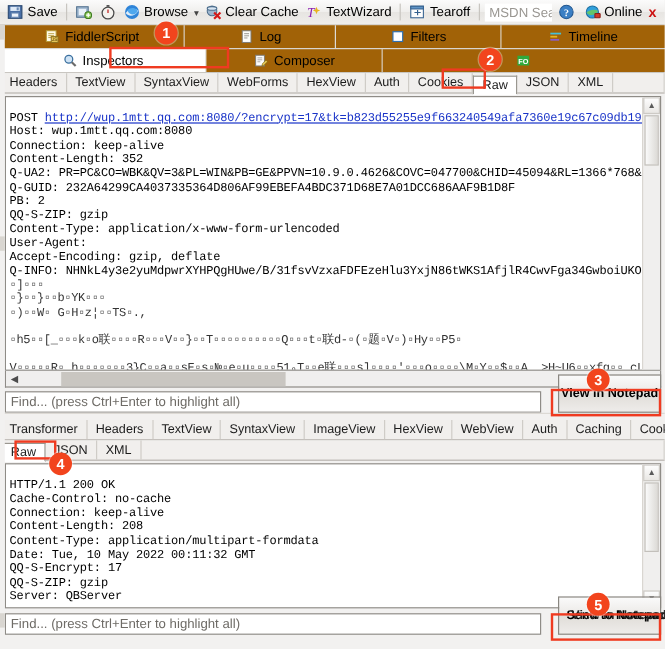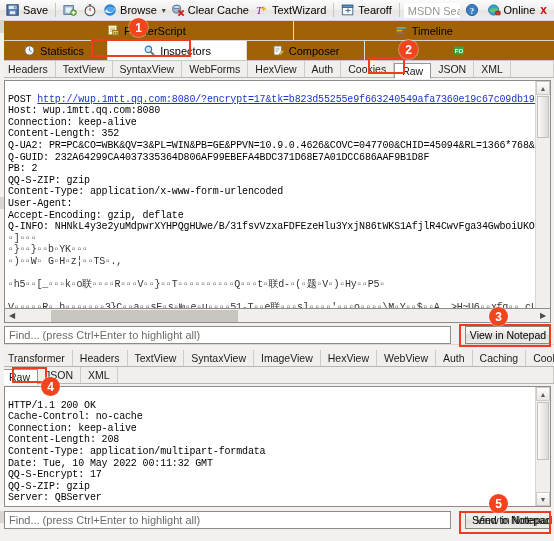--- a/index.html
+++ b/index.html
@@ -233,30 +233,31 @@
     box-sizing: border-box;
     font-size: 11px;
     color: #6e6b66;
     line-height: 16px;
     padding: 0 4px;
     white-space: nowrap;
     overflow: hidden;
   }
   .notepadbtn {
     width: 86px;
-    height: 18px;
+    height: 32px;
     margin-left: 14px;
     background: linear-gradient(to bottom,#fafafa 0%,#eceae7 45%,#e0ddd8 50%,#eeecea 100%);
     border: 1px solid #8a8781;
     box-sizing: border-box;
     font-size: 10.5px;
     display: flex; align-items: center; justify-content: center;
     white-space: nowrap;
     flex: none;
     position: relative;
+    font-weight: bold;
   }
   .notepadbtn.dbl span { position: absolute; }
   .notepadbtn.dbl .b { left: 6px; }
   .notepadbtn.dbl .a { left: 10px; color:#222; }
 
   
   .splitter {
     height: 5px;
     background: #f2f1f0;
     flex: none;
@@ -401,39 +402,44 @@
     <div class="tabrow">
       <div class="bigtab" style="flex:1.35 1 0;">
         <svg class="ti" viewBox="0 0 16 16">
           <rect x="2" y="2" width="10" height="11" fill="#fffbe8" stroke="#b59a38"></rect>
           <path d="M4 5h6M4 7h6M4 9h4" stroke="#b59a38" stroke-width="0.9"></path>
           <rect x="7" y="8" width="7" height="6" fill="#e8c75a" stroke="#8a6f1e"></rect>
           <text x="10.5" y="13" text-anchor="middle" font-size="5" fill="#4a3a06" font-family="Liberation Sans, sans-serif">JS</text>
         </svg>
         <span>FiddlerScript</span>
       </div>
+      <div class="bigtab" style="flex:1.1 1 0;">
+        <svg class="ti" viewBox="0 0 16 16">
+          <rect x="3.5" y="2" width="9" height="12" fill="#fcfcfc" stroke="#7d7a75"></rect>
+          <path d="M5.5 5h5M5.5 7.2h5M5.5 9.4h3.4" stroke="#8d8a85" stroke-width="0.9"></path>
+        </svg>
+        <span>Log</span>
+      </div>
+      <div class="bigtab" style="flex:1.2 1 0;">
+        <svg class="ti" viewBox="0 0 16 16">
+          <rect x="3" y="3" width="10" height="10" fill="#fff" stroke="#2e6fb0" stroke-width="1.2"></rect>
+        </svg>
+        <span>Filters</span>
+      </div>
       <div class="bigtab" style="flex:1.2 1 0;">
         <svg class="ti" viewBox="0 0 16 16">
           <rect x="2" y="4" width="11" height="1.8" fill="#45c0d8"></rect>
           <rect x="2" y="7.2" width="7" height="1.8" fill="#e8b31e"></rect>
           <rect x="2" y="10.4" width="9" height="1.8" fill="#8d5fc4"></rect>
         </svg>
         <span>Timeline</span>
       </div>
     </div>
 
     <div class="tabrow">
-      <div class="bigtab" style="flex:1.05 1 0;">
-        <svg class="ti" viewBox="0 0 16 16">
-          <circle cx="8" cy="8" r="5.6" fill="#fcfbf8" stroke="#6a6a6a" stroke-width="1.1"></circle>
-          <path d="M8 8V4.2" stroke="#3a76b8" stroke-width="1.1"></path>
-          <path d="M8 8l2.8 1.6" stroke="#3a76b8" stroke-width="1.1"></path>
-        </svg>
-        <span>Statistics</span>
-      </div>
       <div class="bigtab sel" style="flex:1.35 1 0;">
         <svg class="ti" viewBox="0 0 16 16">
           <circle cx="6.6" cy="6.6" r="4" fill="#cfe3f5" stroke="#3a6f9e" stroke-width="1.3"></circle>
           <path d="M9.6 9.6l4 4" stroke="#6b6b6b" stroke-width="2.2"></path>
         </svg>
         <span>Inspectors</span>
       </div>
       <div class="bigtab" style="flex:1.15 1 0;">
         <svg class="ti" viewBox="0 0 16 16">
           <rect x="2.5" y="2.5" width="9" height="11" fill="#fdfdfd" stroke="#7d7a75"></rect>

